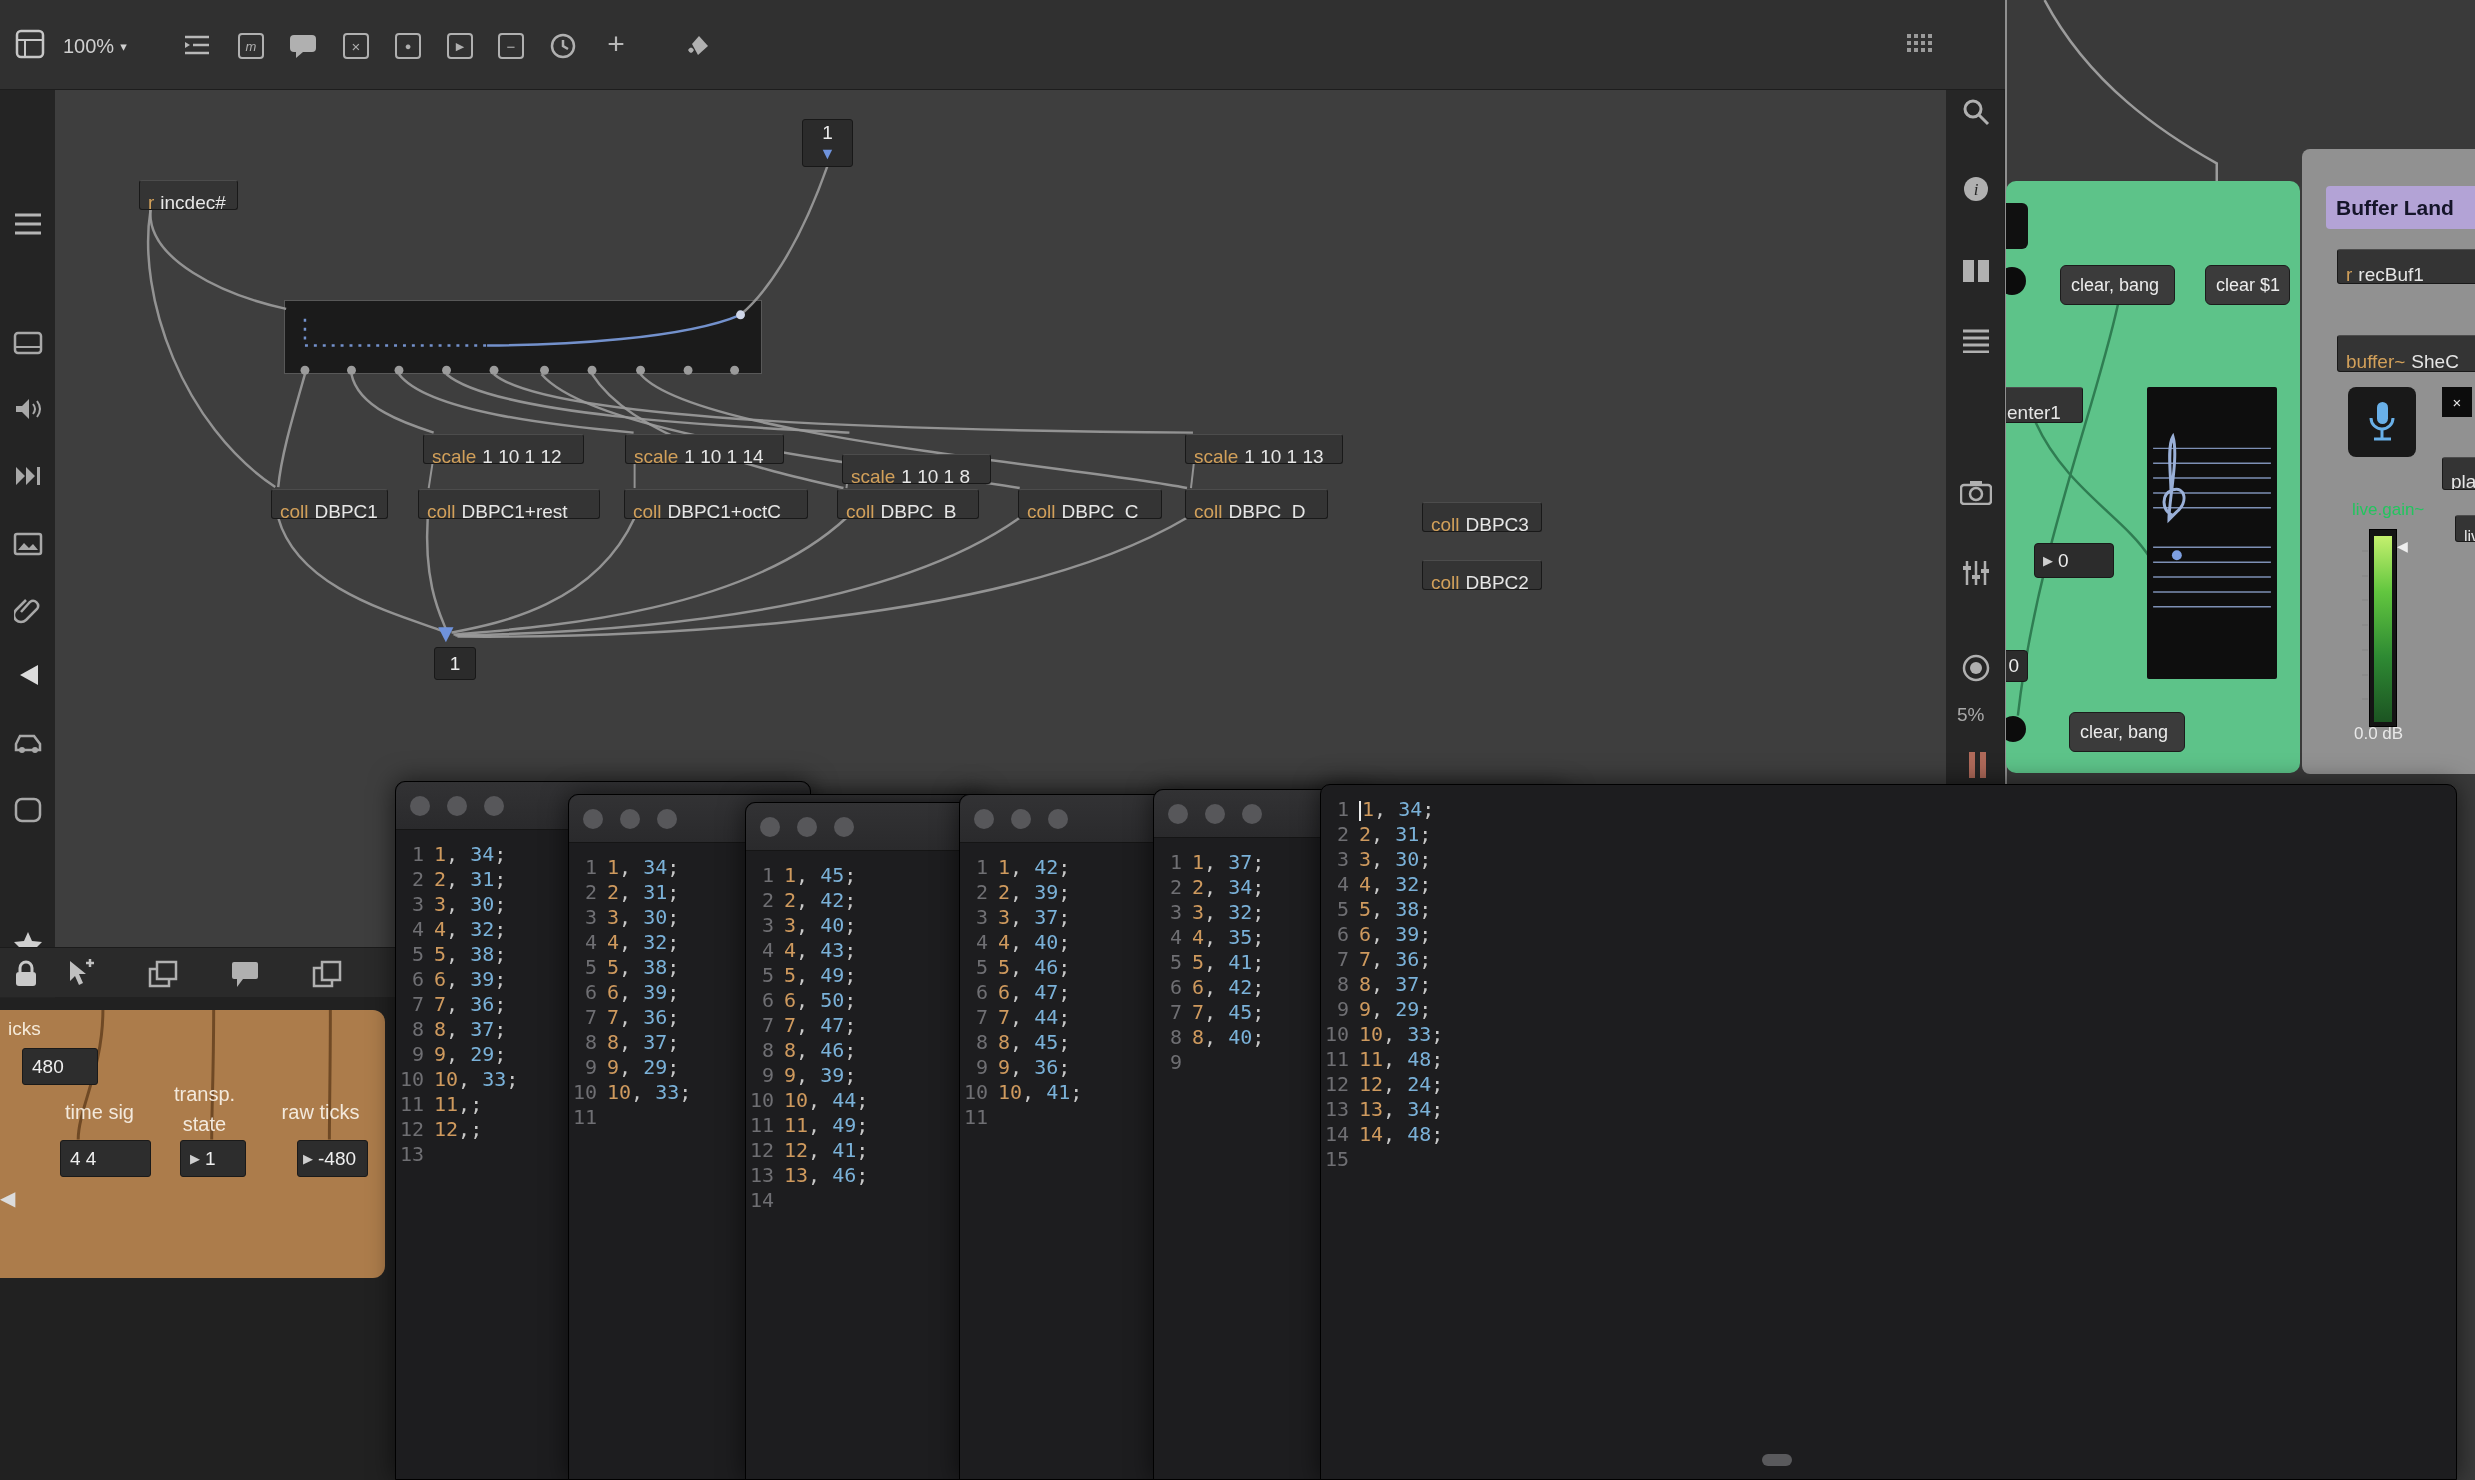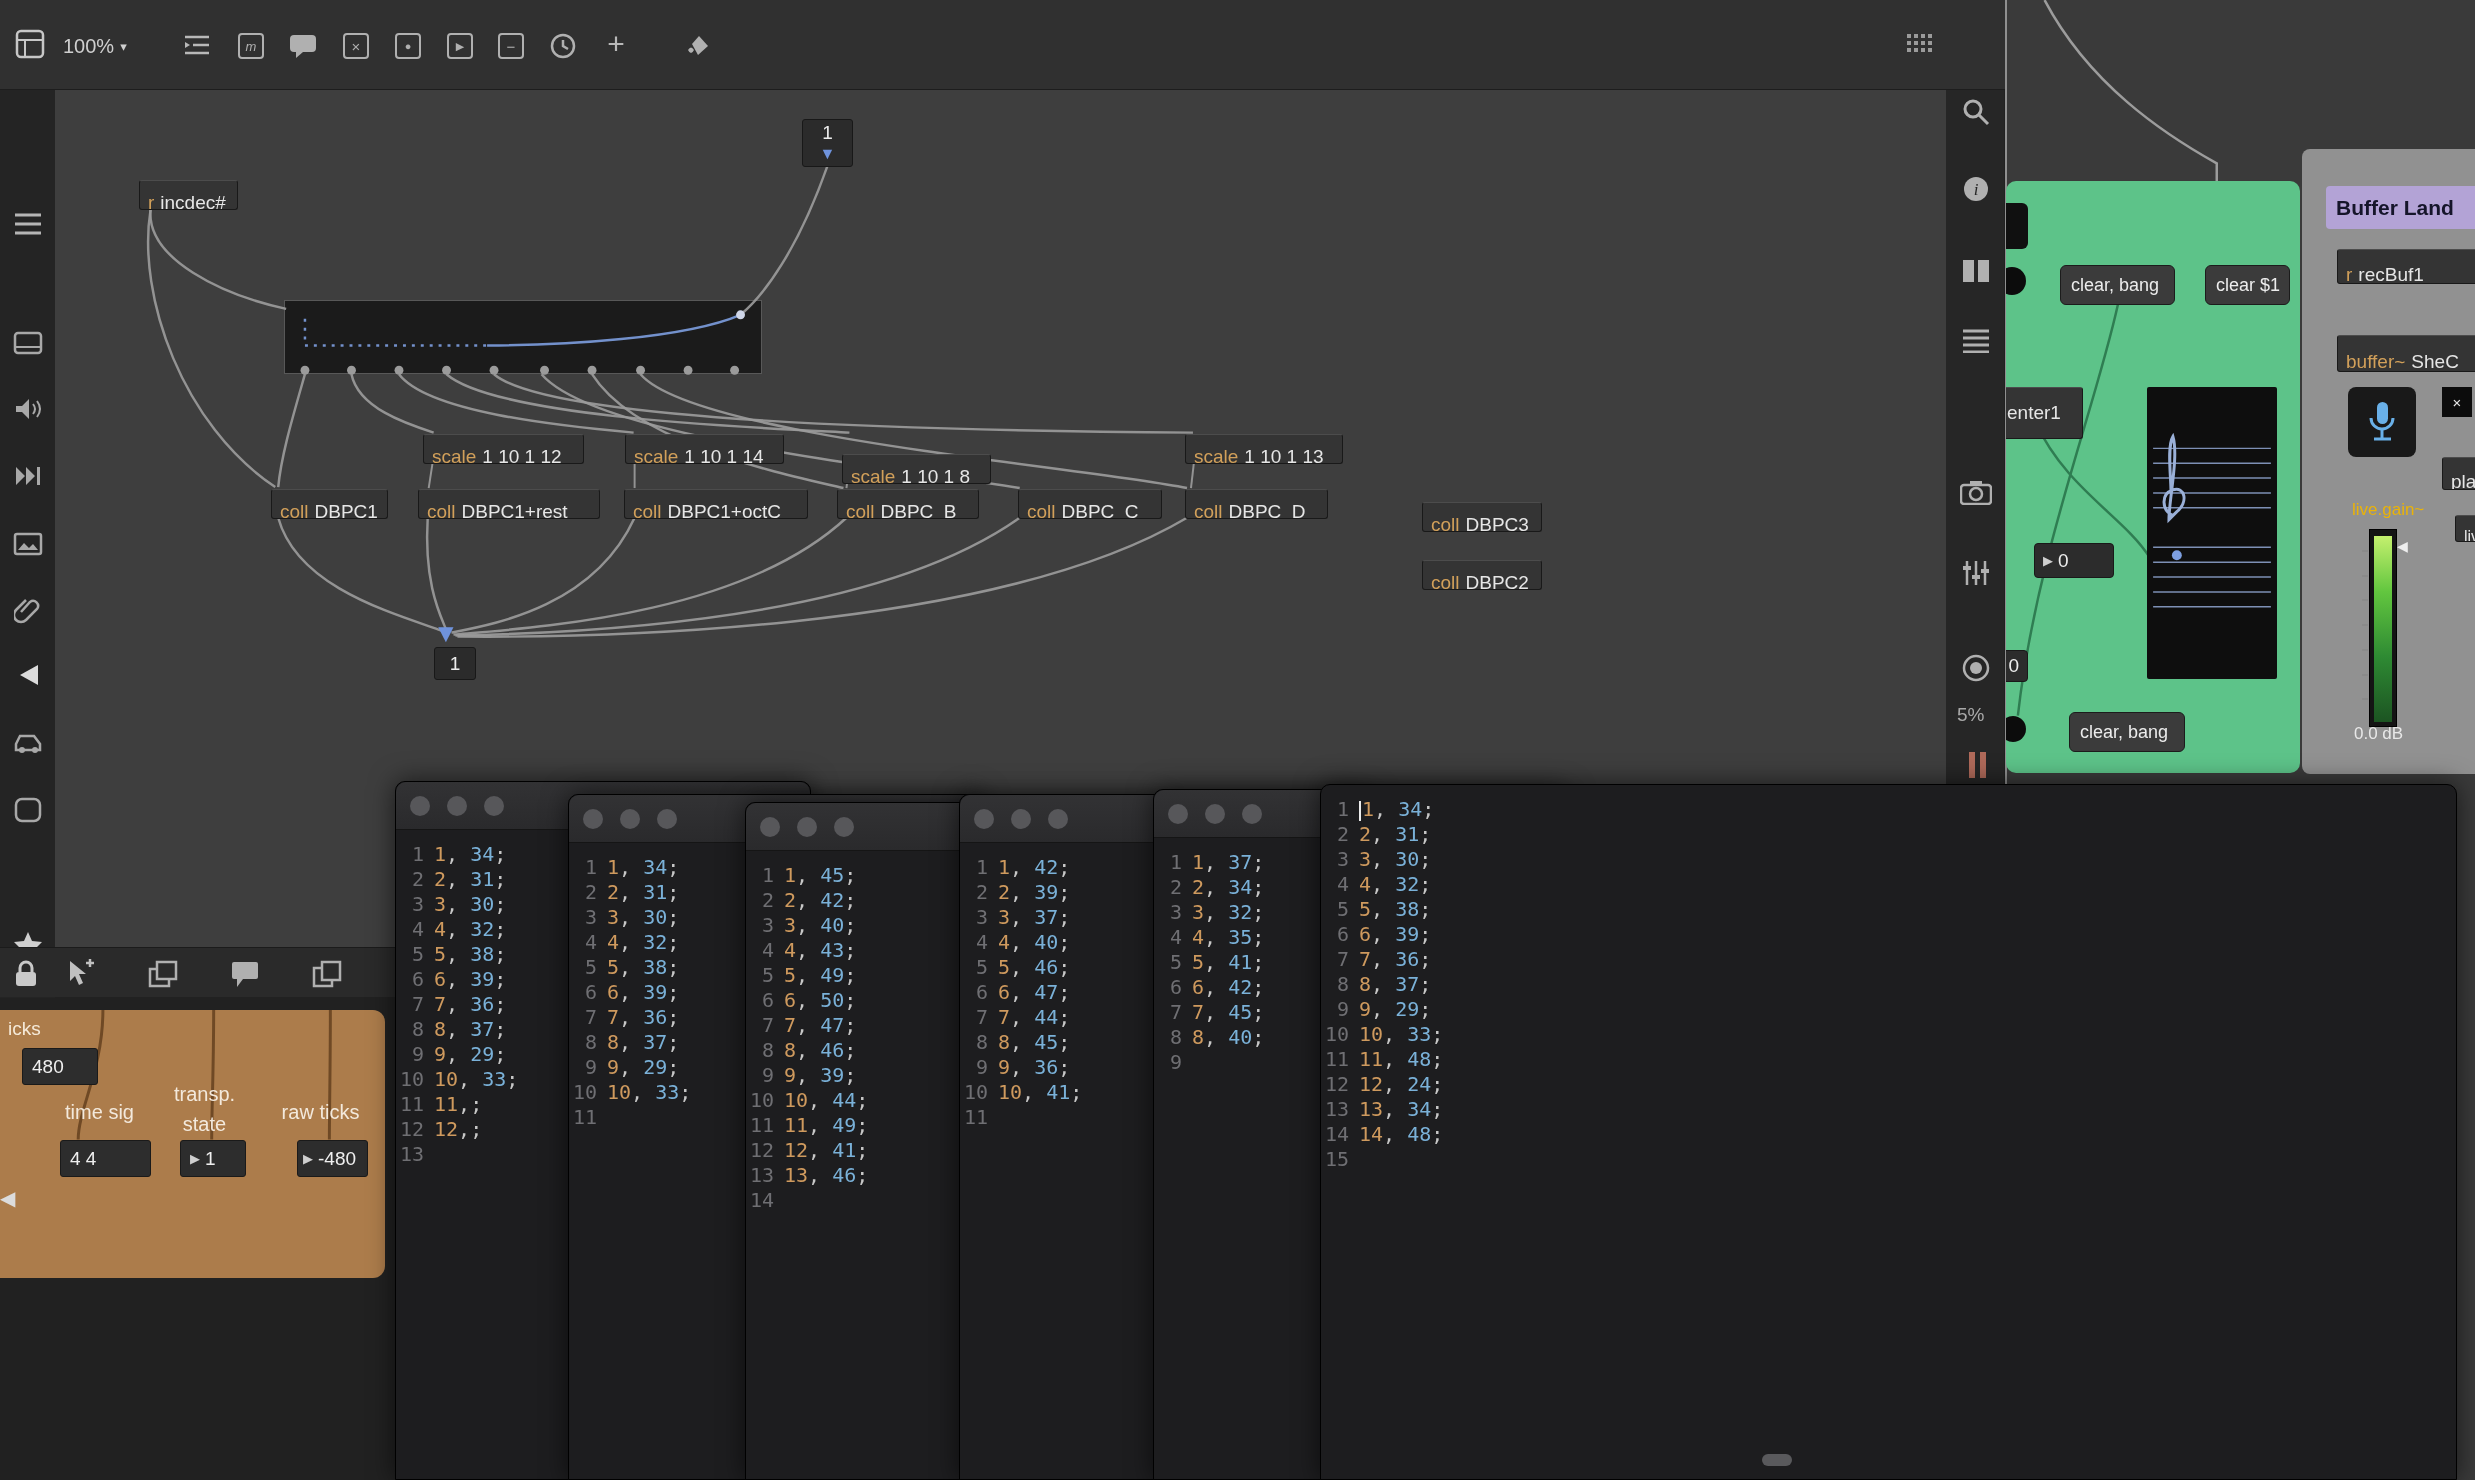--- a/index.html
+++ b/index.html
@@ -433,21 +433,21 @@
       <path d="M30,244 C60,310 120,340 145,380" fill="none" stroke="#2f7d52" stroke-width="2.5"></path>
     </svg>
     <div class="abs" style="left:-8px;top:22px;width:30px;height:46px;background:#101010;border-radius:6px"></div>
     <div class="abs" style="left:-8px;top:86px;width:28px;height:28px;background:#0c0c0c;border-radius:50%"></div>
     <div class="msg" style="left:54px;top:84px;width:115px;height:40px">
         <span>clear, bang</span>
       </div>
     <div class="msg" style="left:199px;top:84px;width:85px;height:40px">
         <span>clear $1</span>
       </div>
-    <div class="obj" style="left:-8px;top:206px;width:85px;height:52px;line-height:34px"><span>enter1</span></div>
+    <div class="obj" style="left:-8px;top:206px;width:85px;height:36px;line-height:34px"><span>enter1</span></div>
     <div id="notation">
       <svg width="130" height="292" viewBox="0 0 131 295">
         <g stroke="#7d8fb5" stroke-width="1.5">
           <line x1="6" y1="62" x2="125" y2="62"></line>
             <line x1="6" y1="77" x2="125" y2="77"></line>
             <line x1="6" y1="92" x2="125" y2="92"></line>
             <line x1="6" y1="107" x2="125" y2="107"></line>
             <line x1="6" y1="122" x2="125" y2="122"></line>
           <line x1="6" y1="162" x2="125" y2="162"></line>
             <line x1="6" y1="177" x2="125" y2="177"></line>
@@ -484,21 +484,21 @@
       <rect x="12" y="2" width="11" height="22" rx="5.5" fill="#69b0e8"></rect>
       <path d="M6 18 a11 11 0 0 0 22 0" fill="none" stroke="#69b0e8" stroke-width="3"></path>
       <line x1="17" y1="30" x2="17" y2="38" stroke="#69b0e8" stroke-width="3"></line>
       <line x1="9" y1="39" x2="26" y2="39" stroke="#69b0e8" stroke-width="3"></line>
     </svg>
   </div>
   <div class="abs" style="left:437px;top:387px;width:30px;height:30px;background:#0c0c0c;color:#e8e8e8;font-size:15px;display:flex;align-items:center;justify-content:center">
       <span>×</span>
     </div>
   <div class="obj" style="left:437px;top:457px;width:59px;height:33px;line-height:31px"><span>pla</span></div>
-  <div class="abs" style="left:347px;top:500px;color:#eab308;font-size:17px">live.gain~</div>
+  <div class="abs" style="left:347px;top:500px;color:#22c55e;font-size:17px">live.gain~</div>
   <div class="obj" style="left:450px;top:515px;width:46px;height:27px;line-height:25px;font-size:16px"><span>live</span></div>
   <div id="meter">
     <div class="fill"></div>
     <div class="mtick" style="top:20px"></div>
       <div class="mtick" style="top:45px"></div>
       <div class="mtick" style="top:69px"></div>
     <div class="mtick" style="top:94px"></div>
       <div class="mtick" style="top:119px"></div>
       <div class="mtick" style="top:144px"></div>
     <div class="mtick" style="top:168px"></div>

